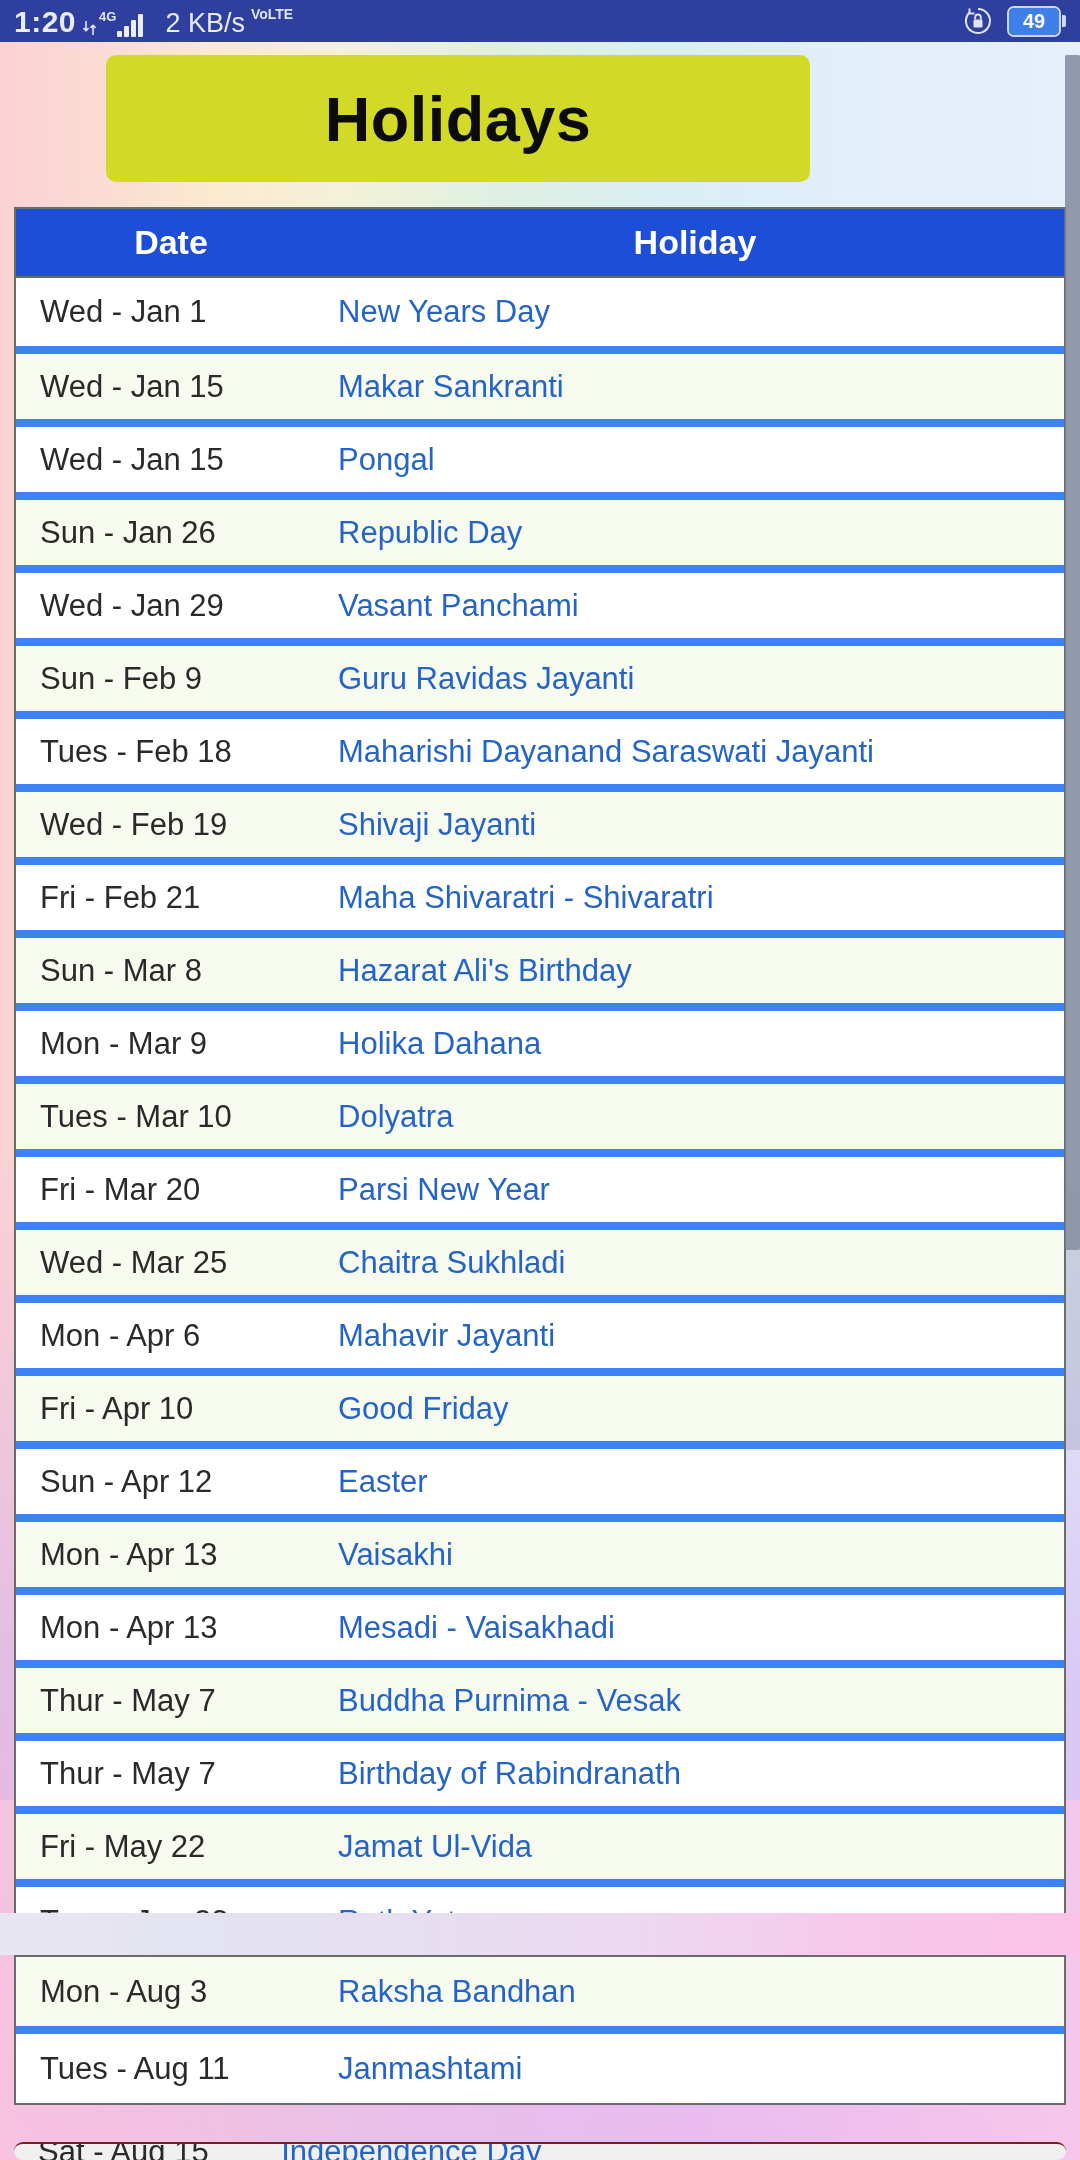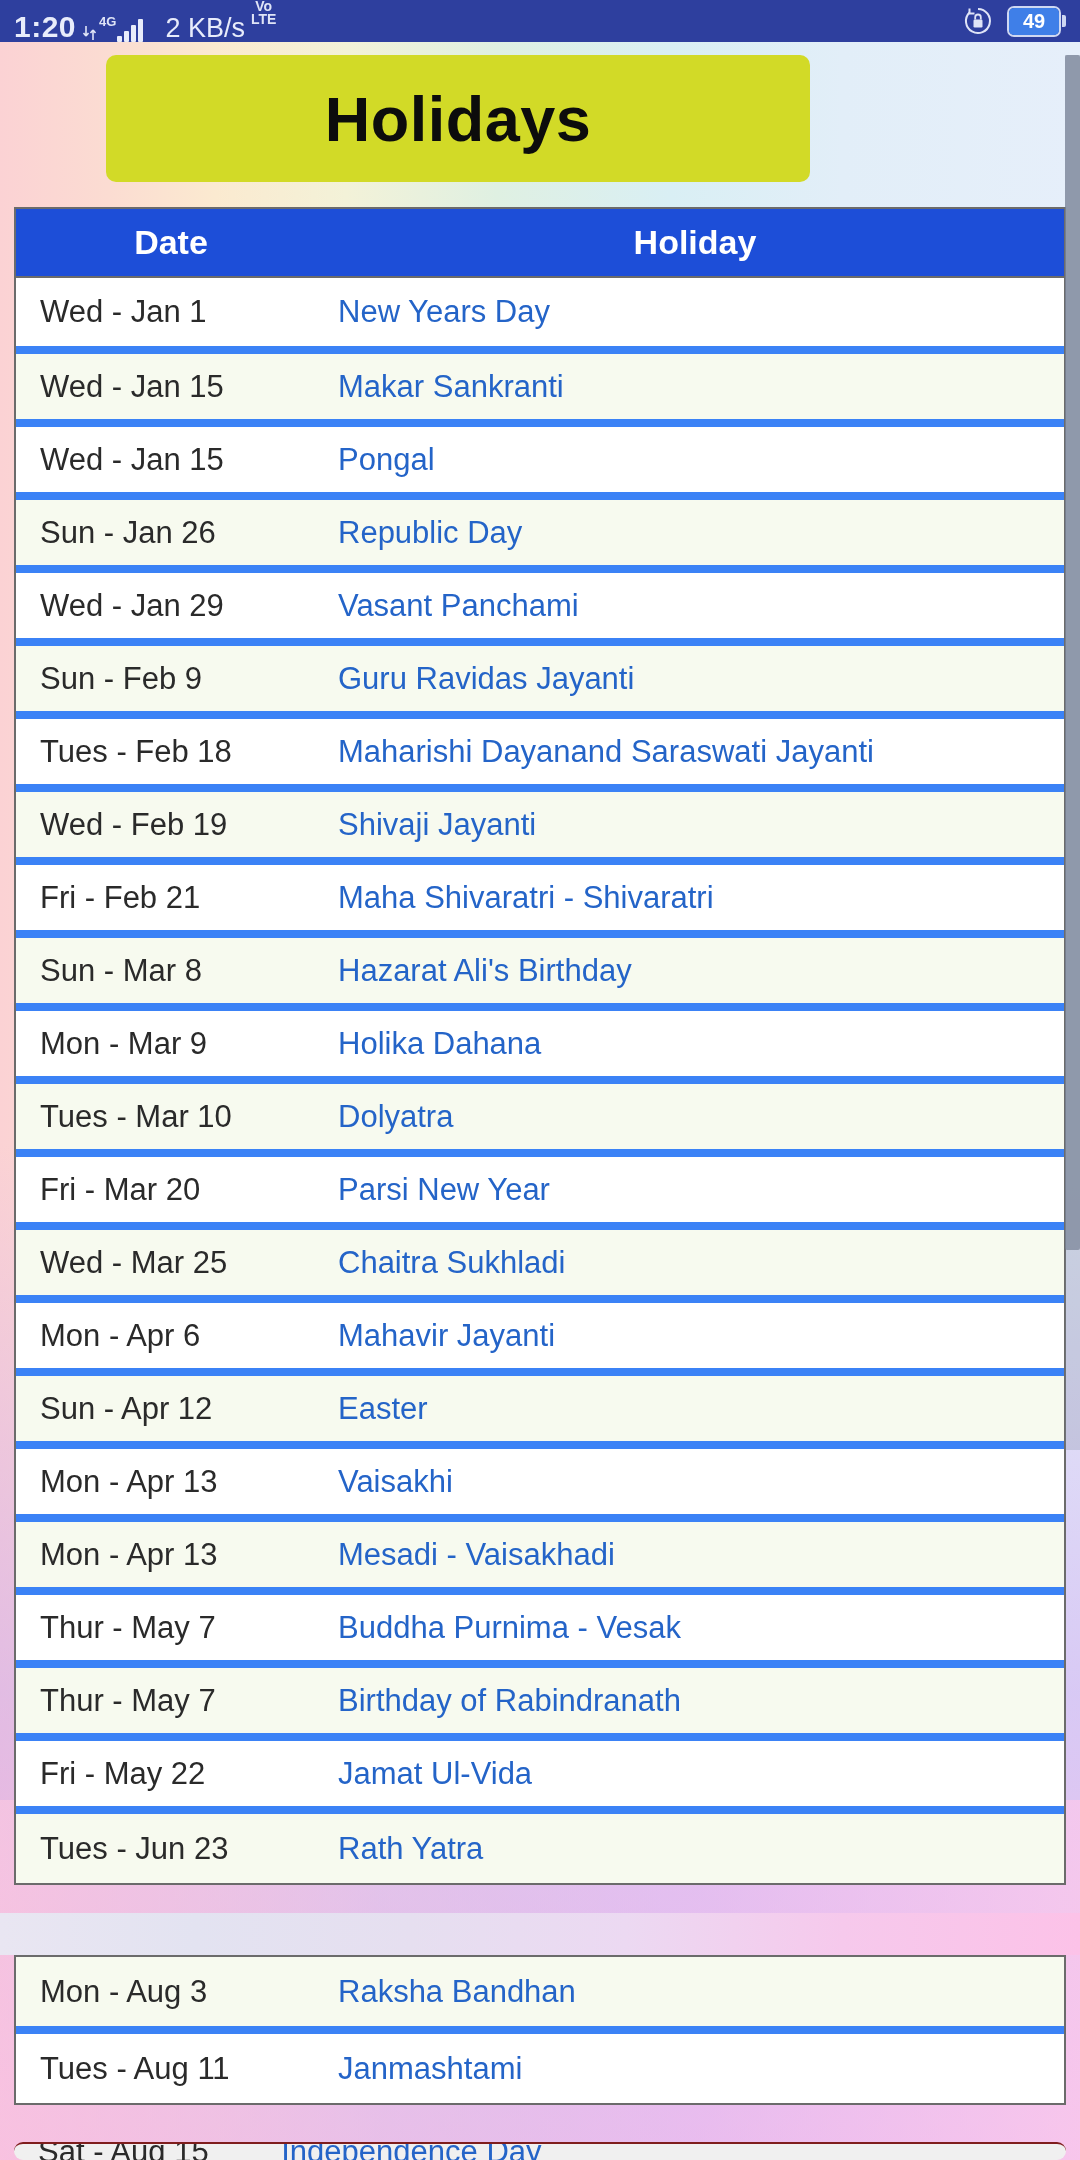--- a/index.html
+++ b/index.html
@@ -31,21 +31,21 @@
   .sb-arrows { font-size:13px; line-height:11px; display:flex; flex-direction:column;
                align-items:center; margin-right:1px; color:#dfe4f7; }
   .sb-4g { font-size:13px; font-weight:700; line-height:12px; margin:0 1px 14px 0; }
   .sig { display:flex; align-items:flex-end; gap:2px; height:24px; }
   .sig i { display:block; width:5px; background:#e8ecfb; border-radius:1px; }
   .sig i:nth-child(1){ height:6px; }
   .sig i:nth-child(2){ height:11px; }
   .sig i:nth-child(3){ height:17px; }
   .sig i:nth-child(4){ height:23px; }
   .sb-speed { font-size:27px; line-height:27px; color:#e8ecfb; margin-left:16px; }
-  .sb-volte { display:flex; flex-direction:column; align-items:center;
+  .sb-volte { display:flex; align-items:center;
               font-size:14px; font-weight:700; line-height:13px; margin-bottom:16px; }
 
   .rot-lock { width:30px; height:30px; position:relative; }
   .rot-lock svg { display:block; }
 
   .batt {
     display:flex; align-items:center;
   }
   .batt-body {
     width:54px; height:31px;
@@ -308,20 +308,24 @@
           </tr>
           <tr>
             <td class="date">Wed - Mar 25</td>
             <td class="holiday"><a>Chaitra Sukhladi</a></td>
           </tr>
           <tr>
             <td class="date">Mon - Apr 6</td>
             <td class="holiday"><a>Mahavir Jayanti</a></td>
           </tr>
           <tr>
+            <td class="date">Fri - Apr 10</td>
+            <td class="holiday"><a>Good Friday</a></td>
+          </tr>
+          <tr>
             <td class="date">Sun - Apr 12</td>
             <td class="holiday"><a>Easter</a></td>
           </tr>
           <tr>
             <td class="date">Mon - Apr 13</td>
             <td class="holiday"><a>Vaisakhi</a></td>
           </tr>
           <tr>
             <td class="date">Mon - Apr 13</td>
             <td class="holiday"><a>Mesadi - Vaisakhadi</a></td>

